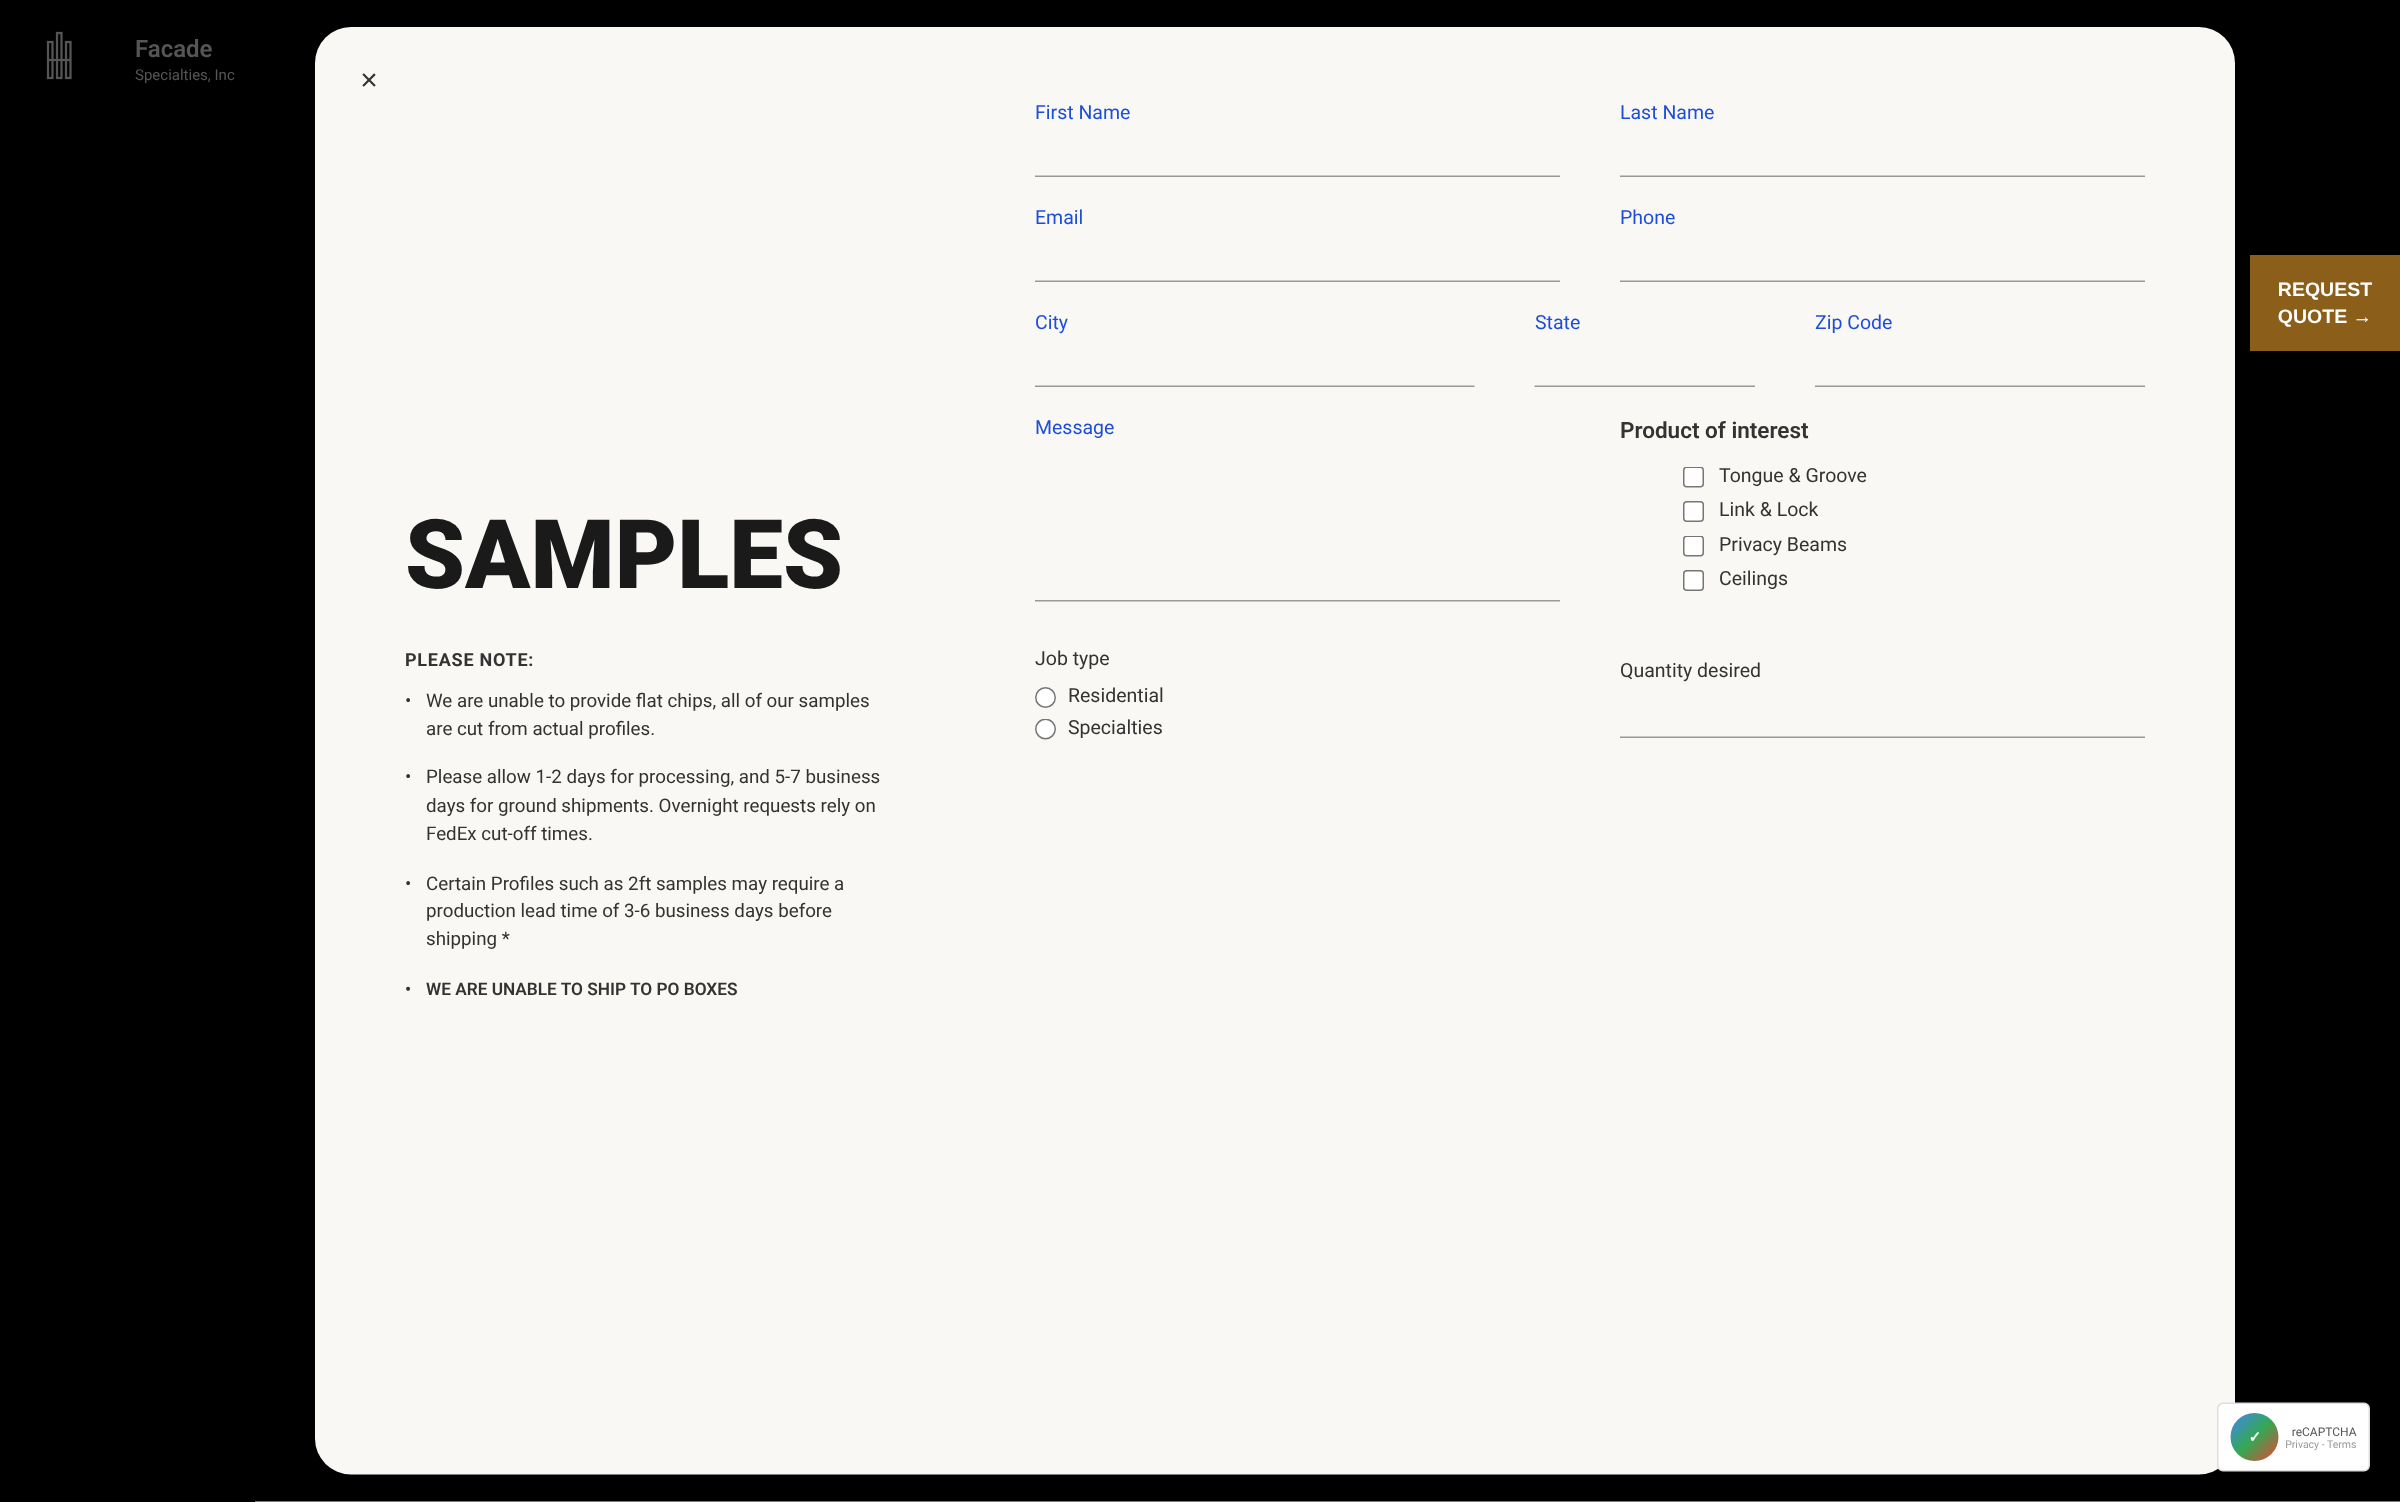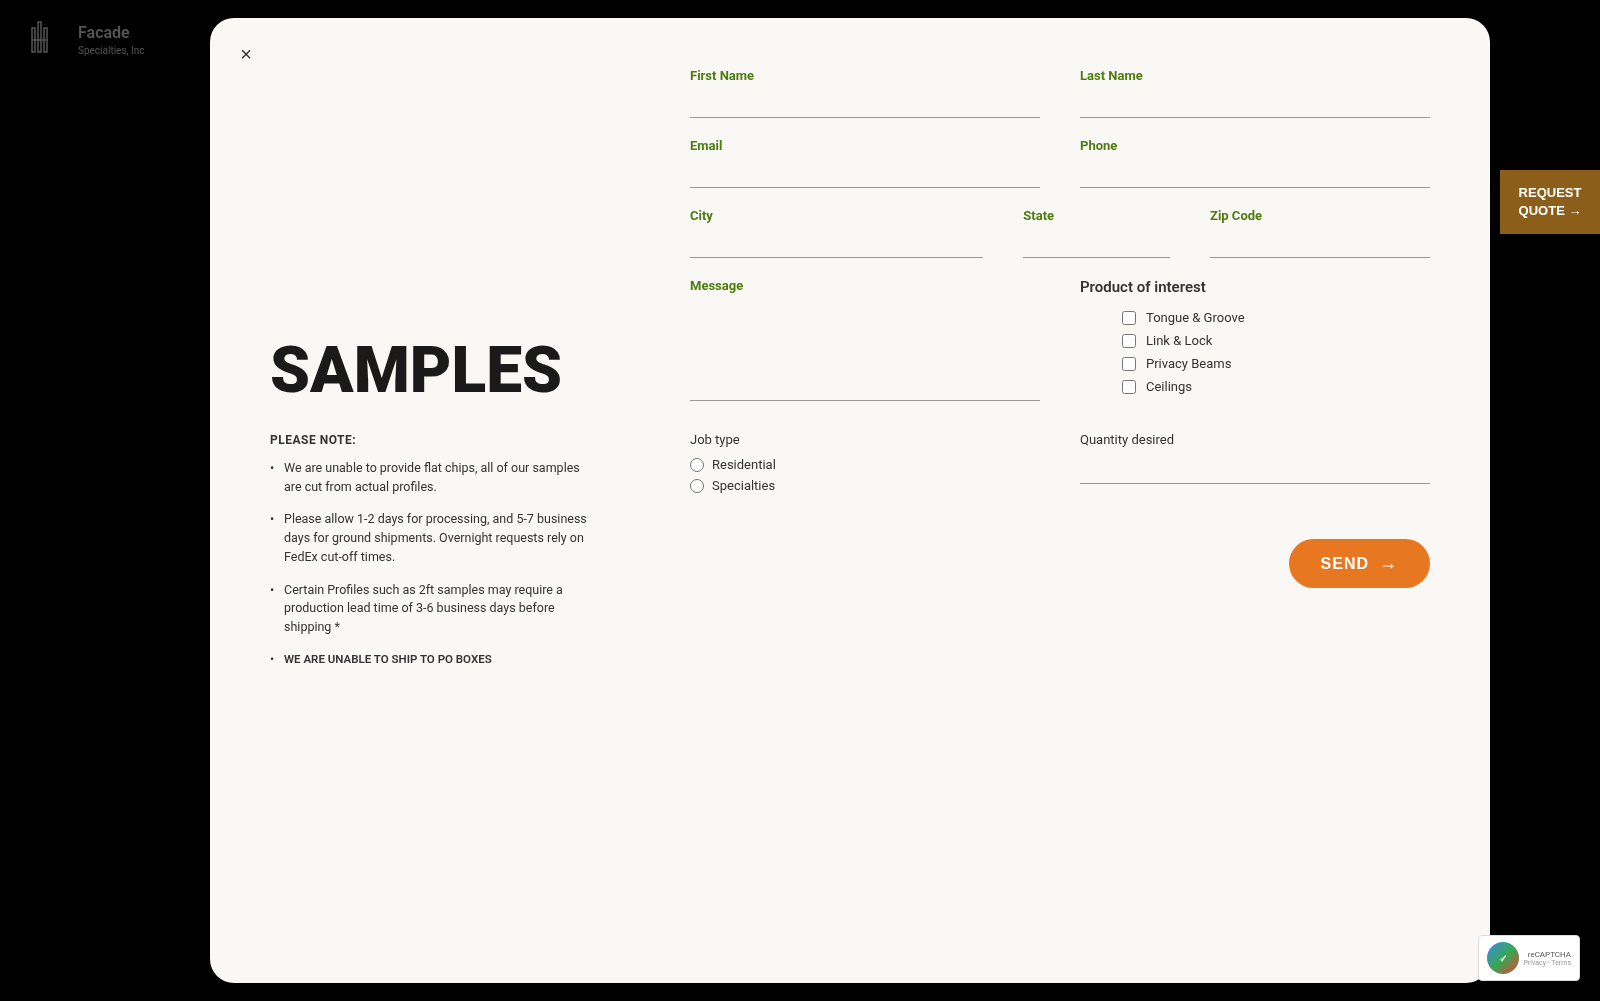--- a/index.html
+++ b/index.html
@@ -14,21 +14,21 @@
 
     
     .bg-logo {
       position: absolute;
       top: 20px;
       left: 30px;
       color: #555;
       font-size: 13px;
       display: flex;
       align-items: center;
-      gap: 8px;
+      gap: 20px;
     }
     .bg-logo-icon {
       display: flex;
       align-items: center;
     }
 
     
     .request-quote-btn {
       position: absolute;
       top: 170px;
@@ -180,23 +180,23 @@
     .form-group {
       display: flex;
       flex-direction: column;
     }
     .form-group.full-width {
       grid-column: 1 / -1;
     }
 
     .form-label {
       font-size: 13px;
-      color: #4d7c0f;
+      color: #1d4ed8;
       margin-bottom: 8px;
-      font-weight: 700;
+      font-weight: 400;
     }
 
     .form-input {
       background: transparent;
       border: none;
       border-bottom: 1.5px solid #999;
       padding: 4px 0 6px 0;
       font-size: 14px;
       outline: none;
       color: #333;
@@ -291,20 +291,21 @@
     }
     .radio-item label {
       font-size: 13px;
       color: #333;
       cursor: pointer;
     }
 
     .qty-input-wrapper {
       display: flex;
       flex-direction: column;
+      justify-content: center;
     }
     .qty-label {
       font-size: 13px;
       color: #333;
       margin-bottom: 10px;
     }
     .qty-input {
       background: transparent;
       border: none;
       border-bottom: 1.5px solid #999;
@@ -455,26 +456,20 @@
             <input type="radio" name="job_type" id="com" style="">
             <label for="com">Specialties</label>
           </div>
         </div>
         <div class="qty-input-wrapper">
           <div class="qty-label">Quantity desired</div>
           <input class="qty-input" type="number" style="">
         </div>
       </div>
 
-      <div class="send-row">
-        <button class="send-btn">
-          <span>SEND</span>
-          <span class="send-arrow">→</span>
-        </button>
-      </div>
 
     </div>
   </div>
 </div>
 
 <div class="recaptcha-badge">
   <div class="recaptcha-logo">
     <span style="font-size:10px;color:white;">✓</span>
   </div>
   <div class="recaptcha-text">

